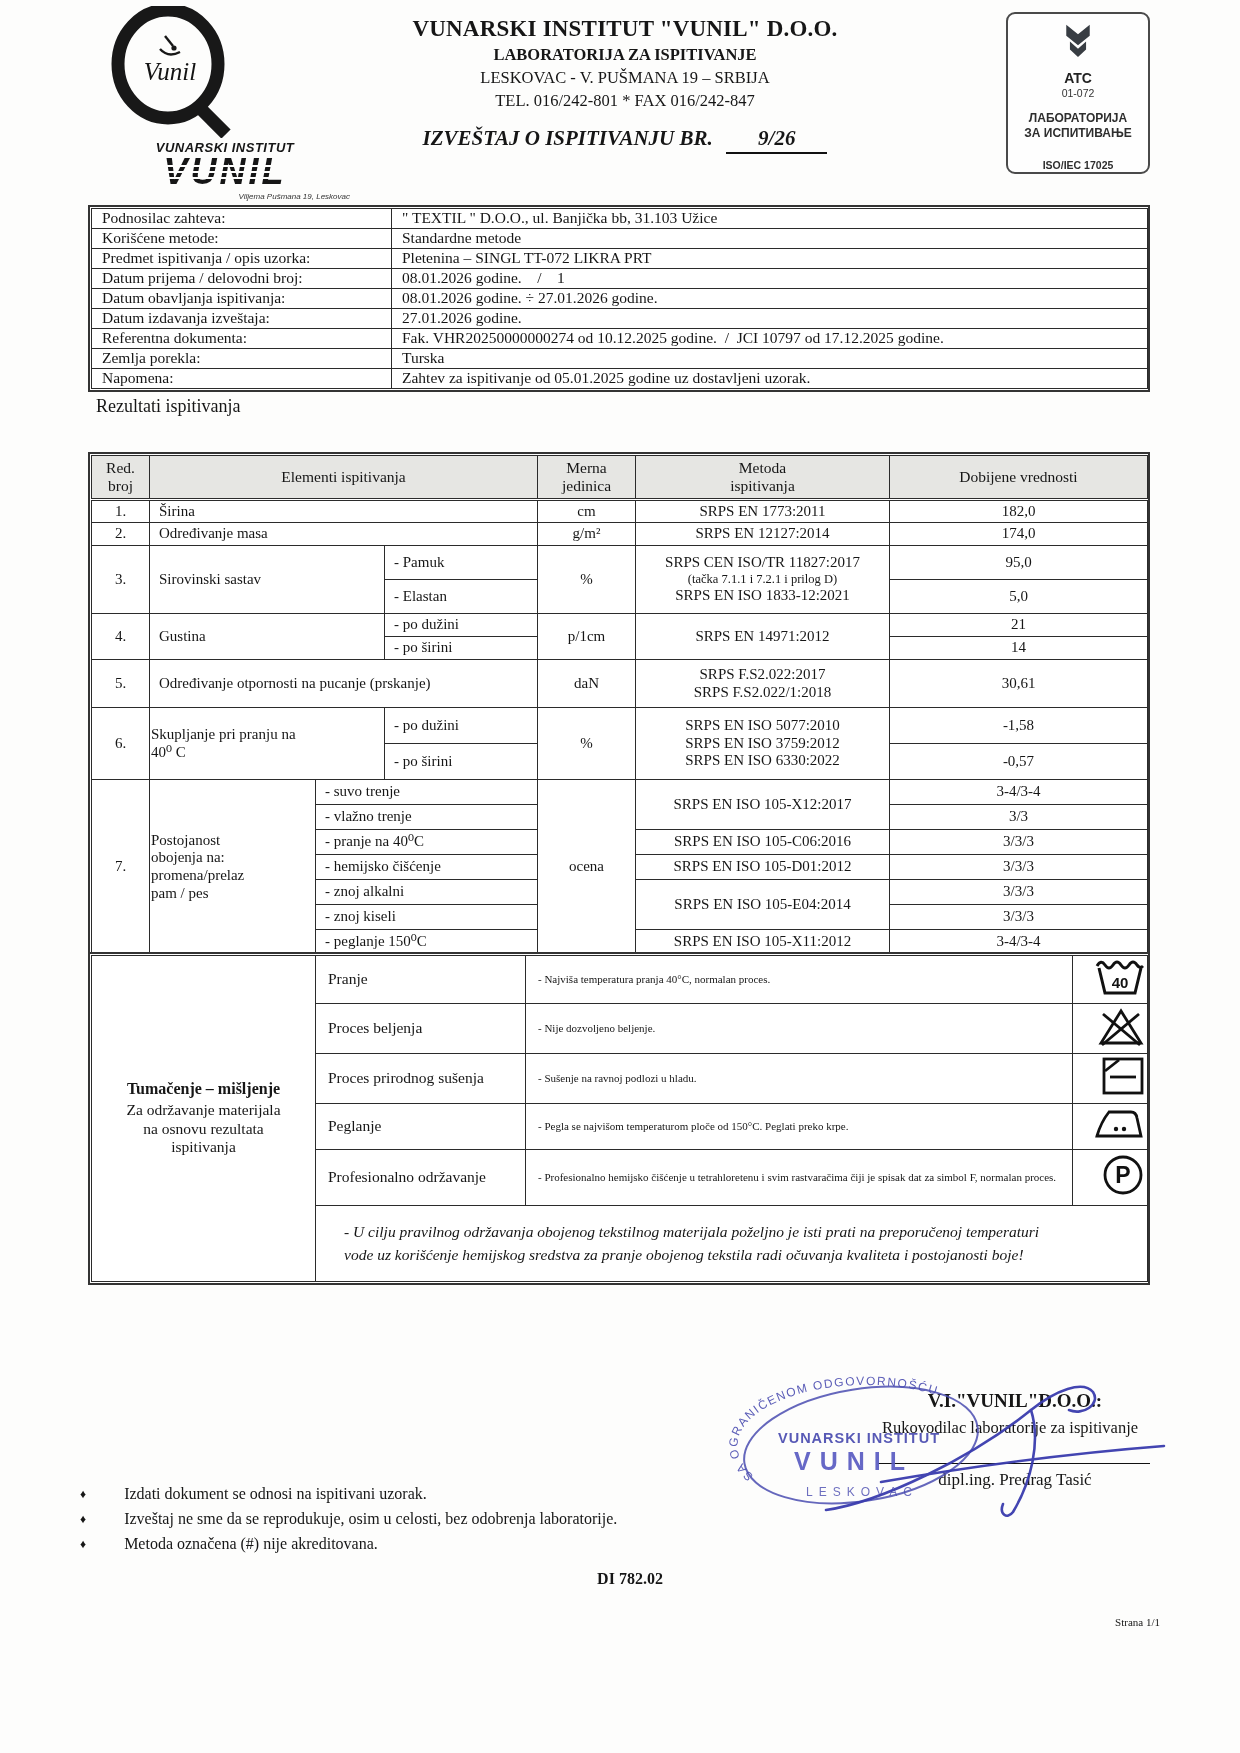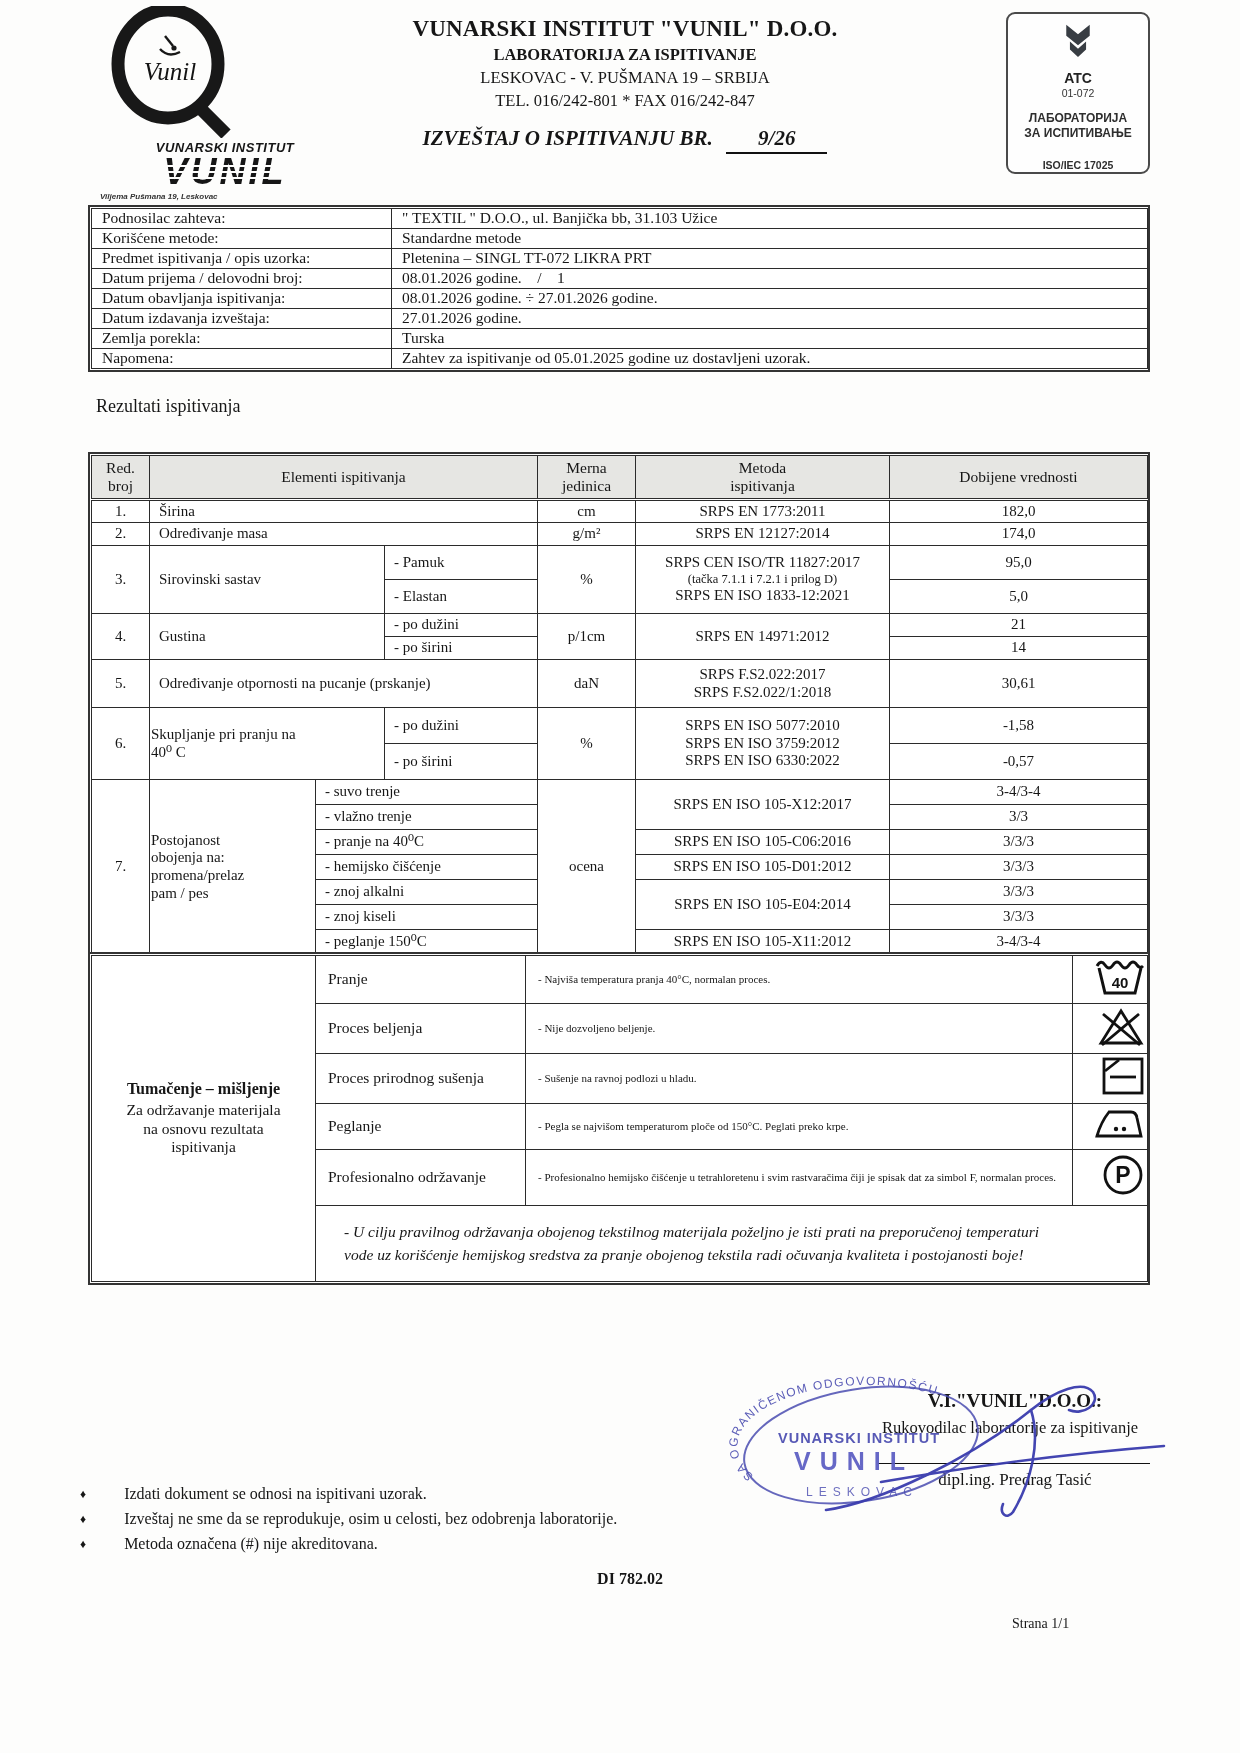--- a/index.html
+++ b/index.html
@@ -11,22 +11,22 @@
   
   .hdr{position:absolute;top:0;left:0;width:1240px;height:200px;}
   .qlogo{position:absolute;left:110px;top:6px;}
   .inst-small{position:absolute;left:100px;top:140px;width:250px;text-align:center;
     font-family:"Liberation Sans",sans-serif;font-style:italic;font-weight:bold;font-size:13px;letter-spacing:.5px;}
   .vunil-wrap{position:absolute;left:100px;top:154px;width:250px;text-align:center;}
   .vunil-text{font-family:"Liberation Sans",sans-serif;font-style:italic;font-weight:900;
     font-size:36px;letter-spacing:3px;line-height:1;position:relative;display:inline-block;}
   .vunil-stripes{position:relative;display:inline-block;}
   .vunil-stripes .stripe{position:absolute;left:-2px;right:-2px;height:2px;background:#fdfdfc;}
-  .logo-addr{position:absolute;left:100px;top:192px;width:250px;text-align:left;
-    font-family:"Liberation Sans",sans-serif;font-style:italic;font-size:8px;color:#333;font-weight:bold;}
+  .logo-addr{position:absolute;left:100px;top:192px;width:250px;text-align:right;
+    font-family:"Liberation Sans",sans-serif;font-style:italic;font-size:8px;color:#333;}
   .hdr-center{position:absolute;left:330px;top:16px;width:590px;text-align:center;}
   .org-name{font-size:23px;font-weight:bold;letter-spacing:.2px;}
   .org-sub{font-size:16.5px;font-weight:bold;margin-top:3px;}
   .org-addr,.org-tel{font-size:16.5px;margin-top:3px;}
   .report-title{position:absolute;left:330px;top:126px;width:590px;text-align:center;
     font-size:21px;font-weight:bold;font-style:italic;}
   .report-num{display:inline-block;border-bottom:2px solid #111;padding:0 32px 1px 32px;margin-left:8px;}
   .atc-box{position:absolute;left:1006px;top:12px;width:140px;height:158px;border:2px solid #4a4a4a;
     border-radius:9px;text-align:center;font-family:"Liberation Sans","DejaVu Sans",sans-serif;background:#fefefe;}
   .atc-name{font-size:14px;font-weight:bold;color:#222;margin-top:2px;}
@@ -60,21 +60,21 @@
   .care-note{font-style:italic;font-size:15.5px;padding:8px 14px 8px 28px;line-height:1.5;}
   
   .f-company{position:absolute;left:840px;top:1390px;width:350px;text-align:center;font-size:19px;font-weight:bold;}
   .f-role{position:absolute;left:810px;top:1418px;width:400px;text-align:center;font-size:16.5px;}
   .f-line{position:absolute;left:878px;top:1463px;width:272px;border-top:1.5px solid #111;}
   .f-name{position:absolute;left:840px;top:1470px;width:350px;text-align:center;font-size:17px;}
   .stamp{position:absolute;left:726px;top:1360px;}
   .f-note{position:absolute;font-size:16px;}
   .f-note .blt{font-size:12px;margin-right:34px;vertical-align:1px;}
   .f-docid{position:absolute;left:555px;top:1570px;width:150px;text-align:center;font-size:16px;font-weight:bold;}
-  .f-page{position:absolute;left:1012px;top:1616px;width:170px;text-align:left;font-size:14px;}
+  .f-page{position:absolute;left:990px;top:1616px;width:170px;text-align:right;font-size:11px;}
 </style>
 </head>
 <body>
 
 <div class="hdr">
 
   <div class="qlogo">
     <svg width="125" height="132" viewBox="0 0 125 132">
       <ellipse cx="58" cy="58" rx="50" ry="54" fill="none" stroke="#181818" stroke-width="13"></ellipse>
       <path d="M86 98 L116 128" stroke="#181818" stroke-width="13"></path>
@@ -152,20 +152,24 @@
           <td>Datum prijema / delovodni broj:</td>
           <td>08.01.2026 godine.&nbsp;&nbsp;&nbsp;&nbsp;/&nbsp;&nbsp;&nbsp;&nbsp;1</td>
         </tr>
       <tr>
           <td>Datum obavljanja ispitivanja:</td>
           <td>08.01.2026 godine. ÷ 27.01.2026 godine.</td>
         </tr>
       <tr>
           <td>Datum izdavanja izveštaja:</td>
           <td>27.01.2026 godine.</td>
+        </tr>
+      <tr>
+          <td>Referentna dokumenta:</td>
+          <td>Fak. VHR20250000000274 od 10.12.2025 godine.&nbsp;&nbsp;/&nbsp;&nbsp;JCI 10797 od 17.12.2025 godine.</td>
         </tr>
       <tr>
           <td>Zemlja porekla:</td>
           <td>Turska</td>
         </tr>
       <tr>
           <td>Napomena:</td>
           <td>Zahtev za ispitivanje od 05.01.2025 godine uz dostavljeni uzorak.</td>
         </tr>
     </tbody>

